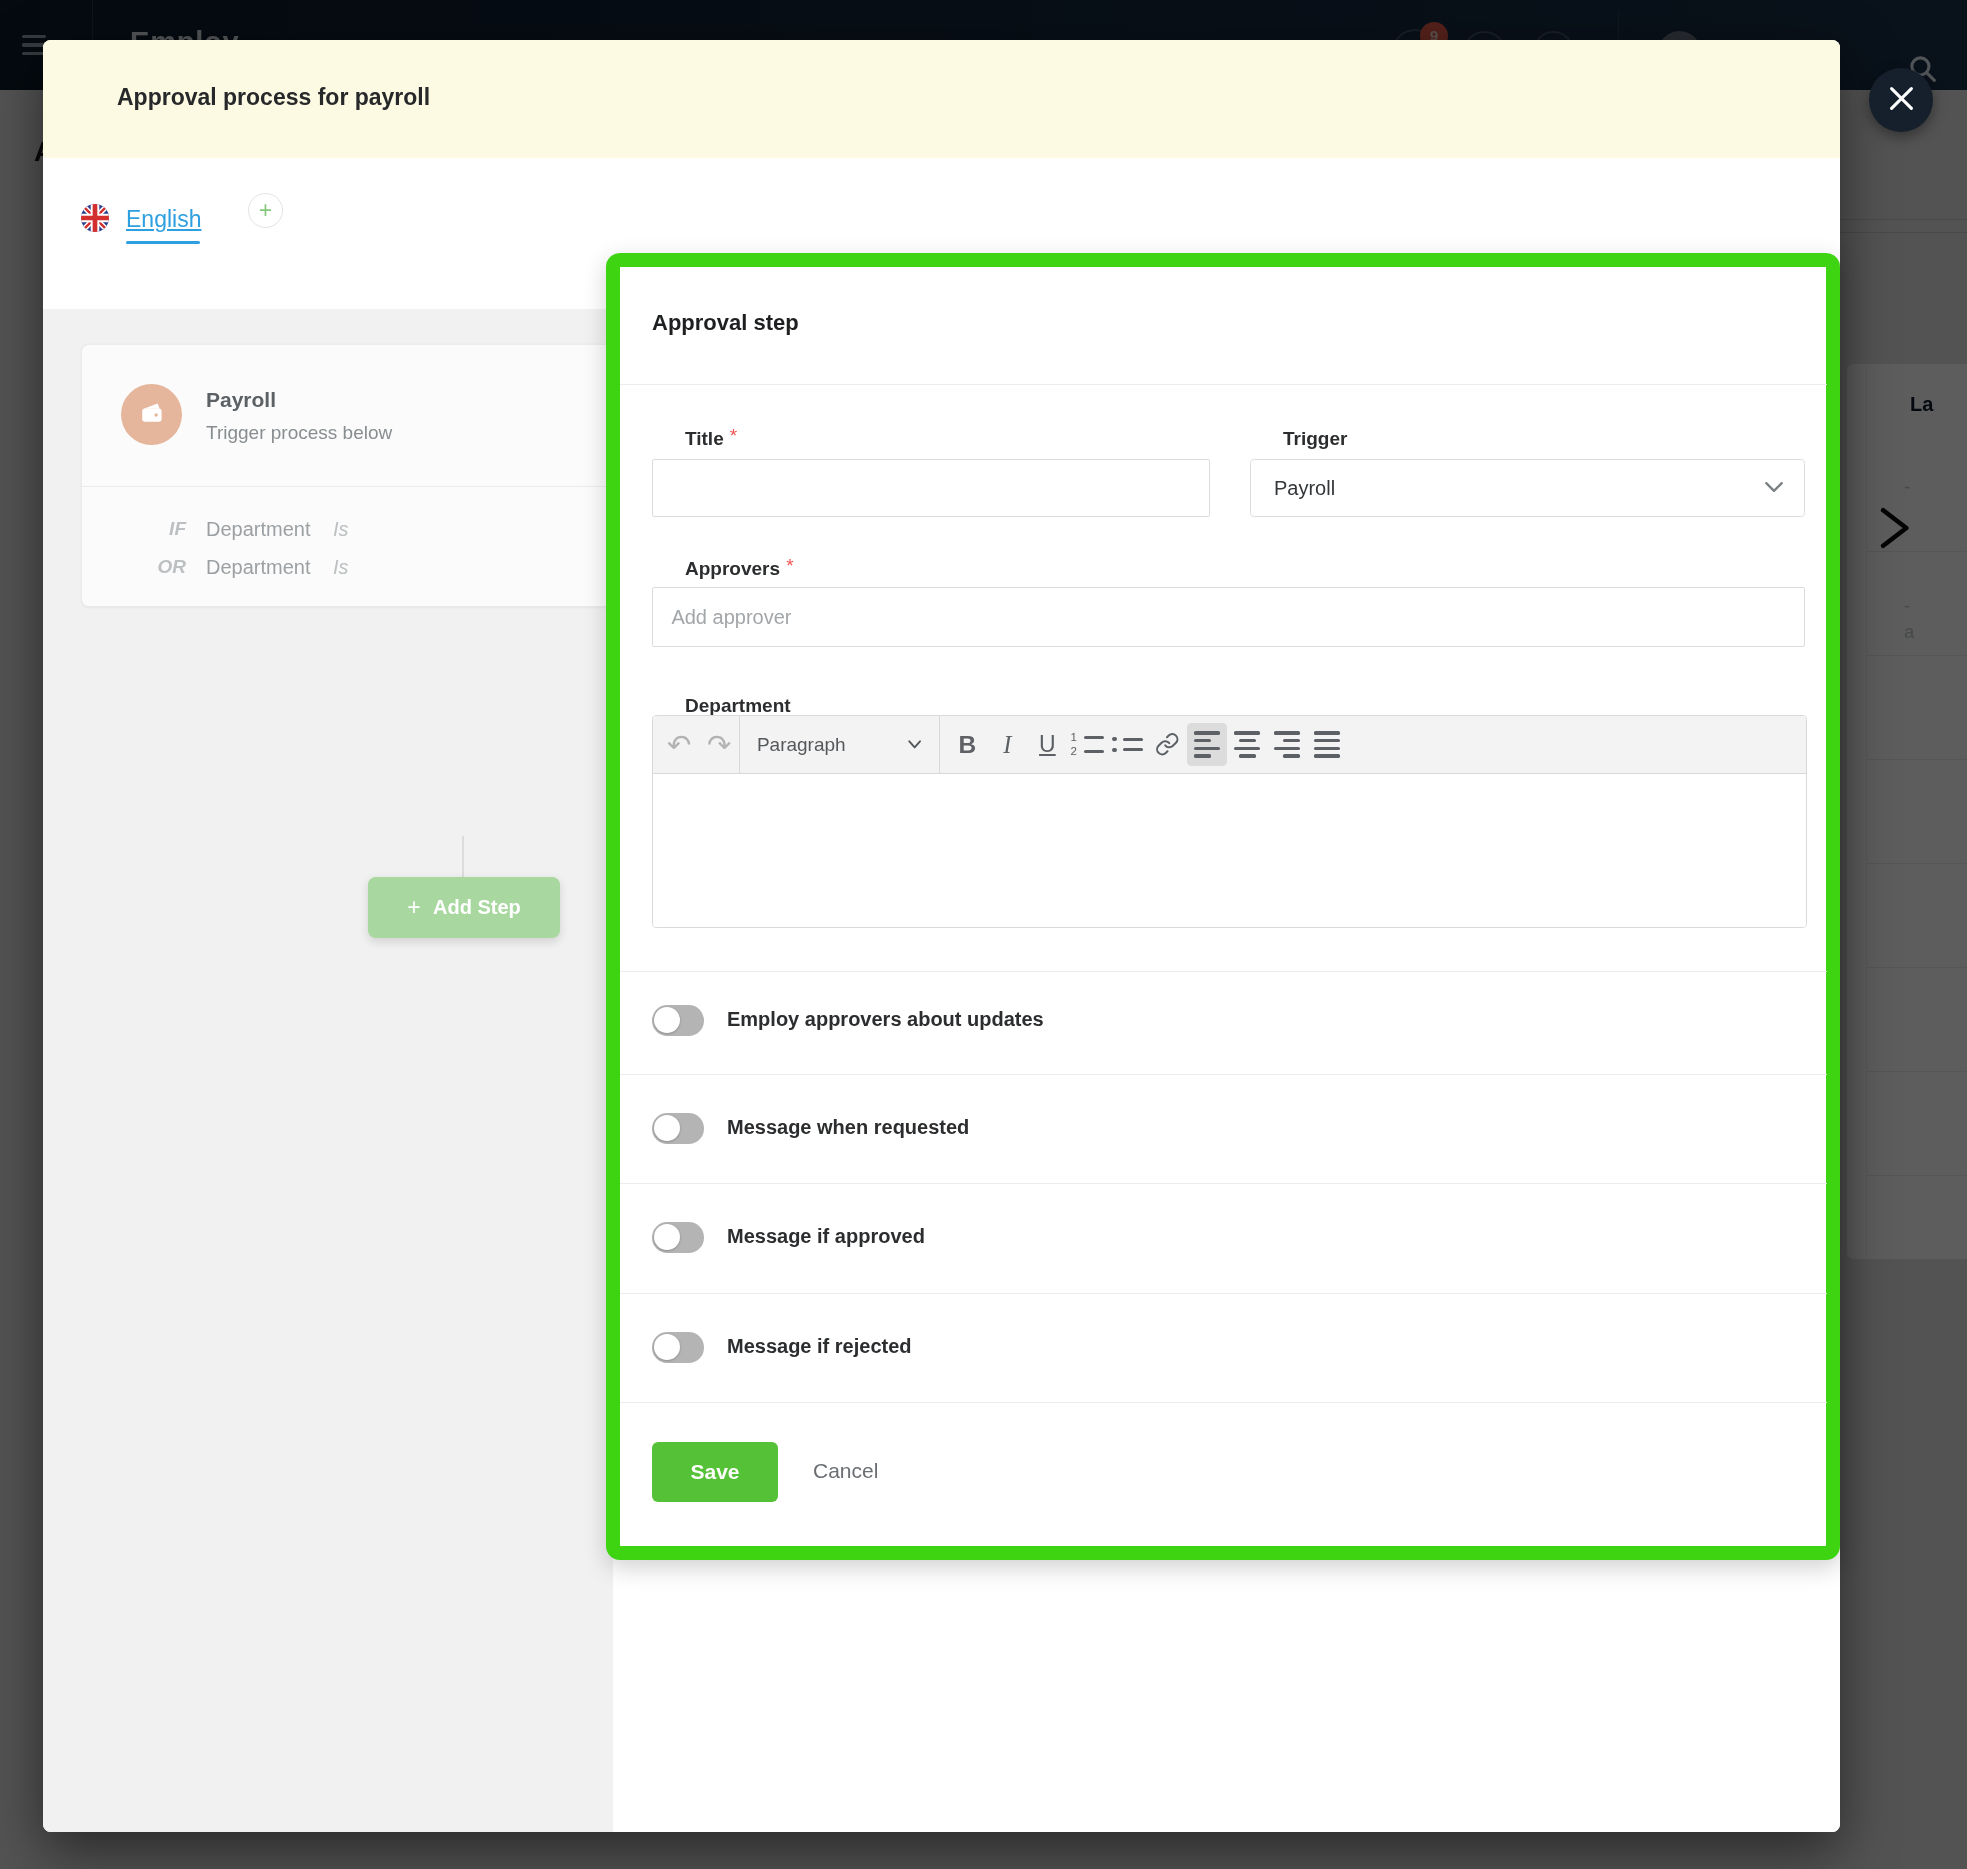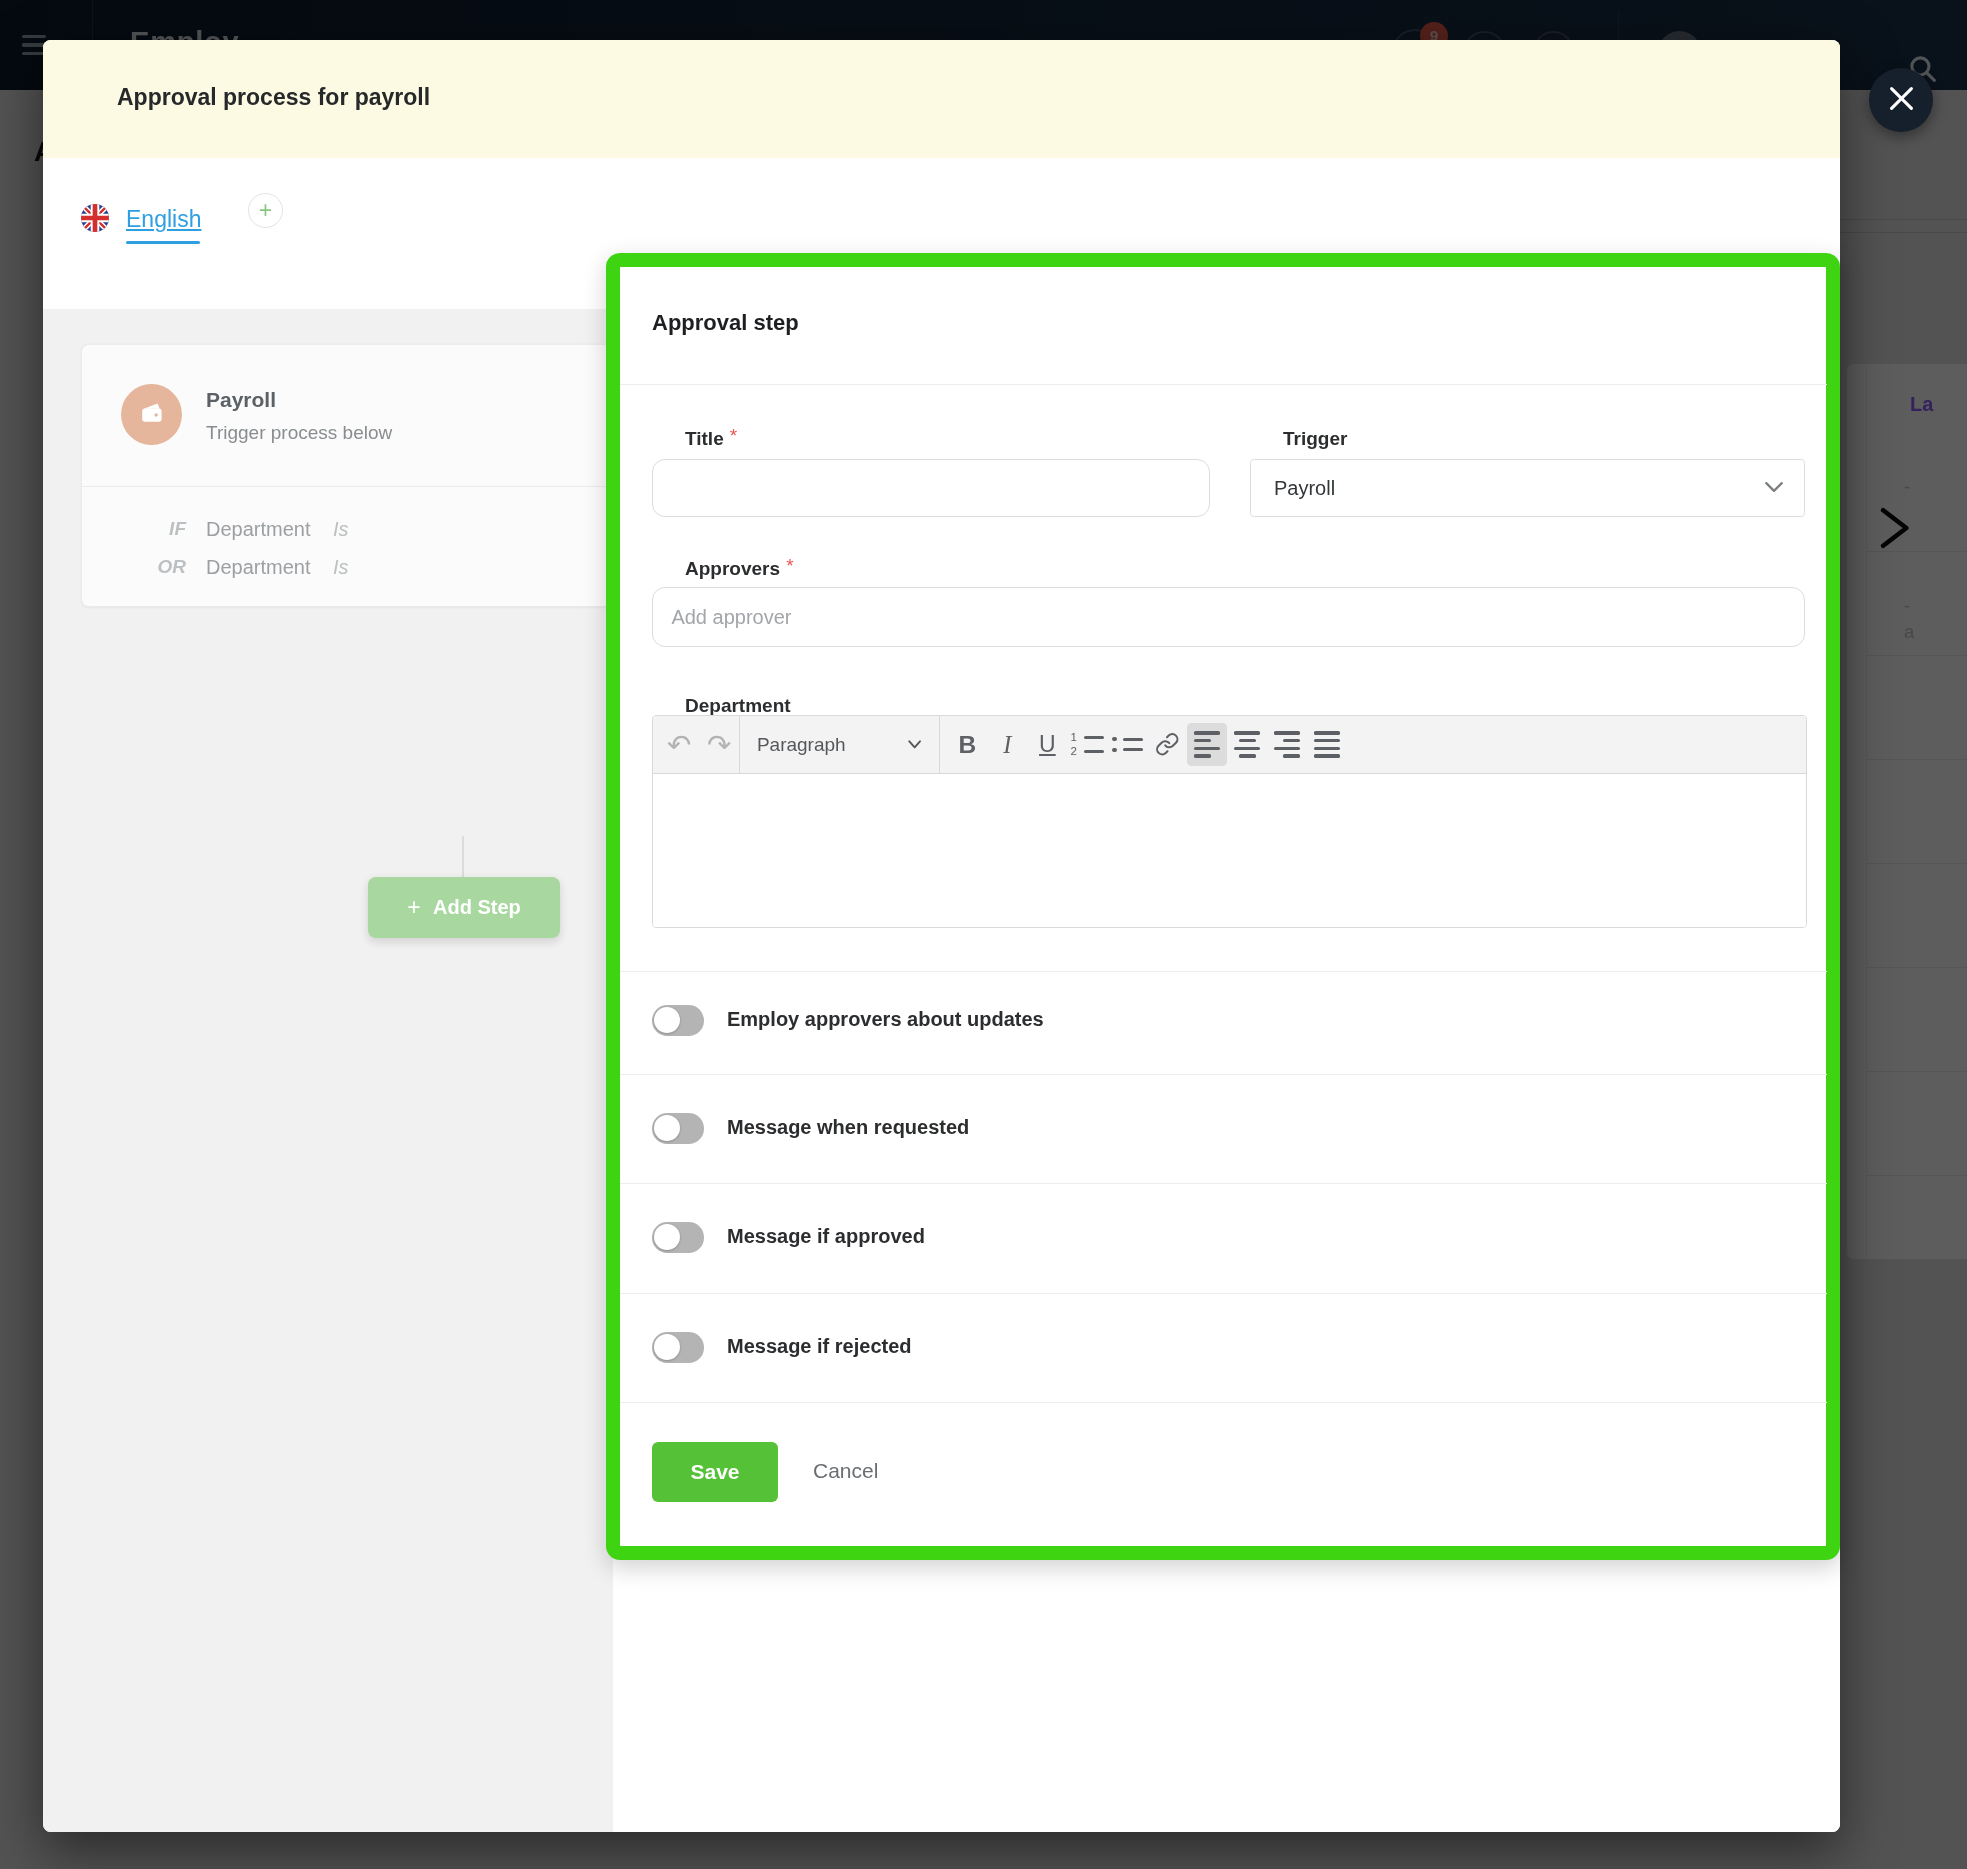--- a/index.html
+++ b/index.html
@@ -17,21 +17,21 @@
   .logo { position:absolute; left:130px; top:26px; font-size:29px; font-weight:700; color:#dfe5ea; letter-spacing:0.8px; }
   .nav-circle { position:absolute; border:2.3px solid #41536c; border-radius:50%; }
   .badge { position:absolute; left:1420px; top:21.5px; width:28px; height:28px; border-radius:50%; background:#e8594a; color:#f6d9d5; font-size:15.3px; font-weight:700; display:flex; align-items:center; justify-content:center; }
   .nav-divider2 { position:absolute; left:1618px; top:10.7px; width:0.8px; height:69px; background:#2a3e57; }
   .avatar { position:absolute; left:1658px; top:31px; width:43px; height:43px; border-radius:50%; background:#6b7684; }
   .search-ic { position:absolute; left:1908px; top:54px; }
   .bg-title { position:absolute; left:34px; top:136px; font-size:28px; font-weight:700; color:#161616; white-space:nowrap; }
   .bg-hline { position:absolute; left:1840px; width:127px; height:0.8px; background:#c9c9c9; }
   .bg-table { position:absolute; left:1846px; top:363px; width:121px; height:897px; background:#fcfcfc; border:0.8px solid #e3e3e3; border-right:none; border-radius:7.7px 0 0 7.7px; }
   .bg-table .colline { position:absolute; left:19px; top:0; bottom:0; width:0.8px; background:#ececec; }
-  .bg-table .hdr { position:absolute; left:63px; top:29px; font-size:20px; font-weight:700; color:#8b5cf6; }
+  .bg-table .hdr { position:absolute; left:63px; top:29px; font-size:20px; font-weight:700; color:#0f172a; }
   .bg-table .rows-main { position:absolute; left:20px; right:0; top:84px; bottom:0;
       background:repeating-linear-gradient(to bottom, transparent 0 103px, #e9e9e9 103px 104px); }
   .bg-table .rows-icon { position:absolute; left:0; width:19px; top:84px; bottom:0;
       background:repeating-linear-gradient(to bottom, transparent 0 51px, #ececec 51px 51px); }
   .bg-table .mark { position:absolute; left:57px; font-size:18.4px; color:#c0c4c8; }
   .bg-chevron { position:absolute; left:1877px; top:504px; }
 
   
   .overlay { position:absolute; inset:0; background:rgba(0,0,0,0.63); }
 
@@ -61,21 +61,21 @@
   .add-step .plus { font-size:23px; font-weight:400; }
   .detail-pane { position:absolute; left:570px; top:269px; width:1227px; height:1523px; background:#fff; border-radius:0 0 7.7px 0; }
 
   
   .green-panel { position:absolute; left:606px; top:253px; width:1234px; height:1307px; background:#fff; border:14px solid #3fd412; border-radius:14px; box-shadow:0 7.7px 23px rgba(0,0,0,0.18); }
   .gp { position:absolute; }
   .gp-heading { left:32px; top:43px; font-size:22px; font-weight:700; color:#1d1f21; }
   .gp-div { left:0; width:1207px; height:0.8px; background:#ececec; }
   .field-label { font-size:19px; font-weight:700; color:#2b2d2f;margin-left:33px; }
   .req { color:#ef5350; font-size:19px; margin-left:6.1px; position:relative; top:-3.1px; }
-  .tb-input { position:absolute; border:1.5px solid #dcdcdc; border-radius:13px; background:#fff; font-family:"Liberation Sans",sans-serif; font-size:20px; color:#33373a; padding:0 18.4px; }
+  .tb-input { position:absolute; border:1.5px solid #dcdcdc; border-radius:2px; background:#fff; font-family:"Liberation Sans",sans-serif; font-size:20px; color:#33373a; padding:0 18.4px; }
   .tb-input::placeholder { color:#a2a6a9; }
   .select-box { position:absolute; border:1.5px solid #dcdcdc; border-radius:4.6px; background:#fff; display:flex; align-items:center; justify-content:space-between; padding:0 20px 0 23px; cursor:pointer; }
   .select-box .val { font-size:20px; color:#33373a; }
 
   .desc-box { position:absolute; left:32px; top:448px; width:1155px; height:213px; border:1.5px solid #d9d9d9; border-radius:4.6px; background:#fff; overflow:hidden; }
   .toolbar { position:absolute; left:0; top:0; width:100%; height:58px; background:#f3f3f3; border-bottom:1.5px solid #d9d9d9; display:flex; align-items:center; }
   .tsep { width:0.8px; height:58px; background:#d9d9d9; }
   .tbtn { display:flex; align-items:center; justify-content:center; height:43px; min-width:40px; border-radius:4.6px; color:#5d6064; cursor:pointer; }
   .tbtn.sel { background:#dcdcdc; }
   .undo-redo { color:#b3b3b3; font-size:29px; }

